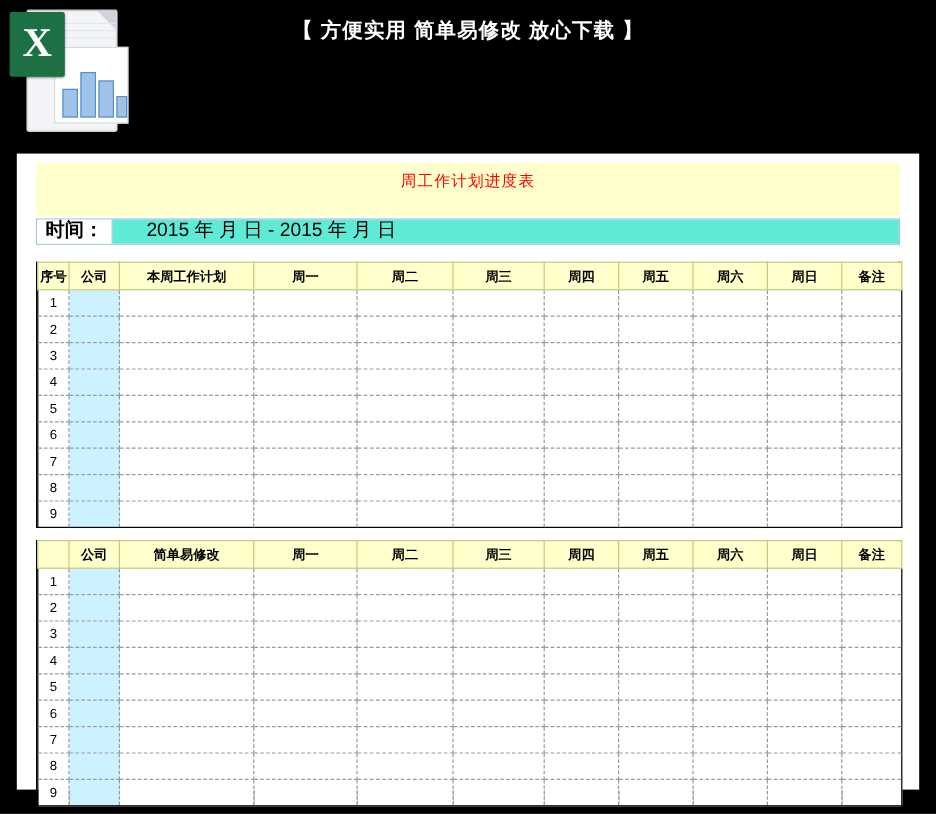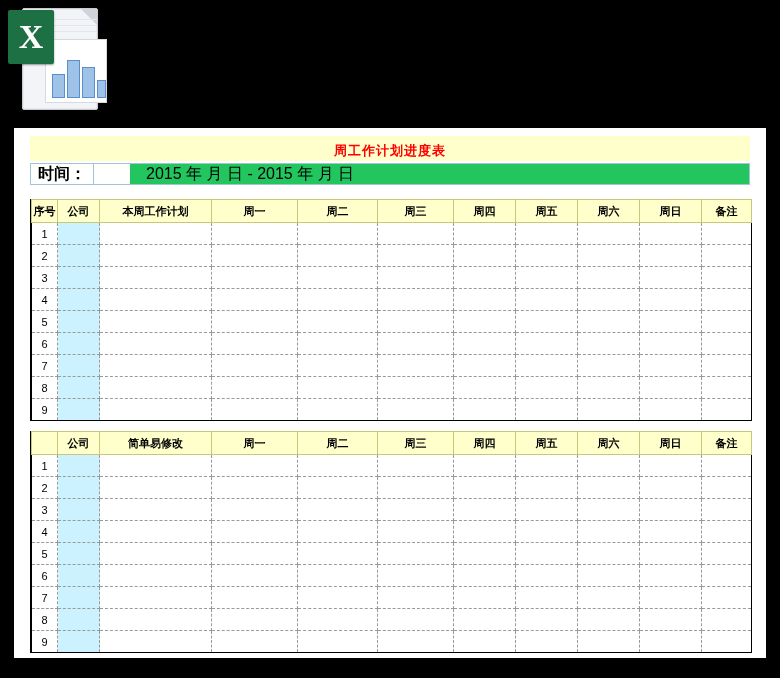--- a/index.html
+++ b/index.html
@@ -54,34 +54,34 @@
   }
 
   
   .sheet-area{
     position:absolute;left:14px;top:128px;width:752px;height:530px;
     background:#ffffff;
   }
   .inner{position:absolute;left:16px;top:8px;width:720px;}
 
   .doc-title{
-    text-align:center;color:#ff0000;font-weight:bold;font-size:13px;
-    background:#ffffcc;border:1px solid #ffffcc;padding:5px 0 0 0;
+    text-align:center;color:#ff0000;font-weight:normal;font-size:13px;
+    background:#ffffcc;border:1px solid #ffffcc;padding:5px 0 19px 0;
     letter-spacing:1px;
   }
   .meta-row{
     display:flex;align-items:center;height:20px;
     border:1px solid #9ec6d8;background:#ffffff;margin-top:2px;font-size:16px;
   }
   .meta-label{
     width:62px;text-align:center;font-weight:bold;color:#000;
     border-right:1px solid #9ec6d8;height:100%;line-height:20px;background:#ffffff;
   }
   .meta-date{
-    flex:1;background:#22c55e;height:100%;line-height:20px;padding-left:16px;color:#000;margin-left:36px;
+    flex:1;background:#5eead4;height:100%;line-height:20px;padding-left:28px;color:#000;
   }
   .meta-rep{
     width:300px;background:#d9f0f7;height:100%;line-height:20px;color:#000;
   }
 
   table{border-collapse:collapse;width:720px;table-layout:fixed;}
   table td,table th{font-size:11px;color:#000;}
   thead th{
     background:#ffffcc;border:1px solid #c8c87a;height:20px;font-weight:bold;
     color:#000;
@@ -118,20 +118,21 @@
           <div class="bar b1"></div>
           <div class="bar b2"></div>
           <div class="bar b3"></div>
           <div class="bar b4"></div>
         </div>
       </div>
       <div class="x">X</div>
     </div>
 
     <div class="title-wrap">
+      <div class="sub-title">【 方便实用 简单易修改  放心下载 】</div>
     </div>
   </div>
 
   <div class="sheet-area">
     <div class="inner">
 
       <div class="doc-title">周工作计划进度表</div>
 
       <div class="meta-row">
         <div class="meta-label">时间：</div>

